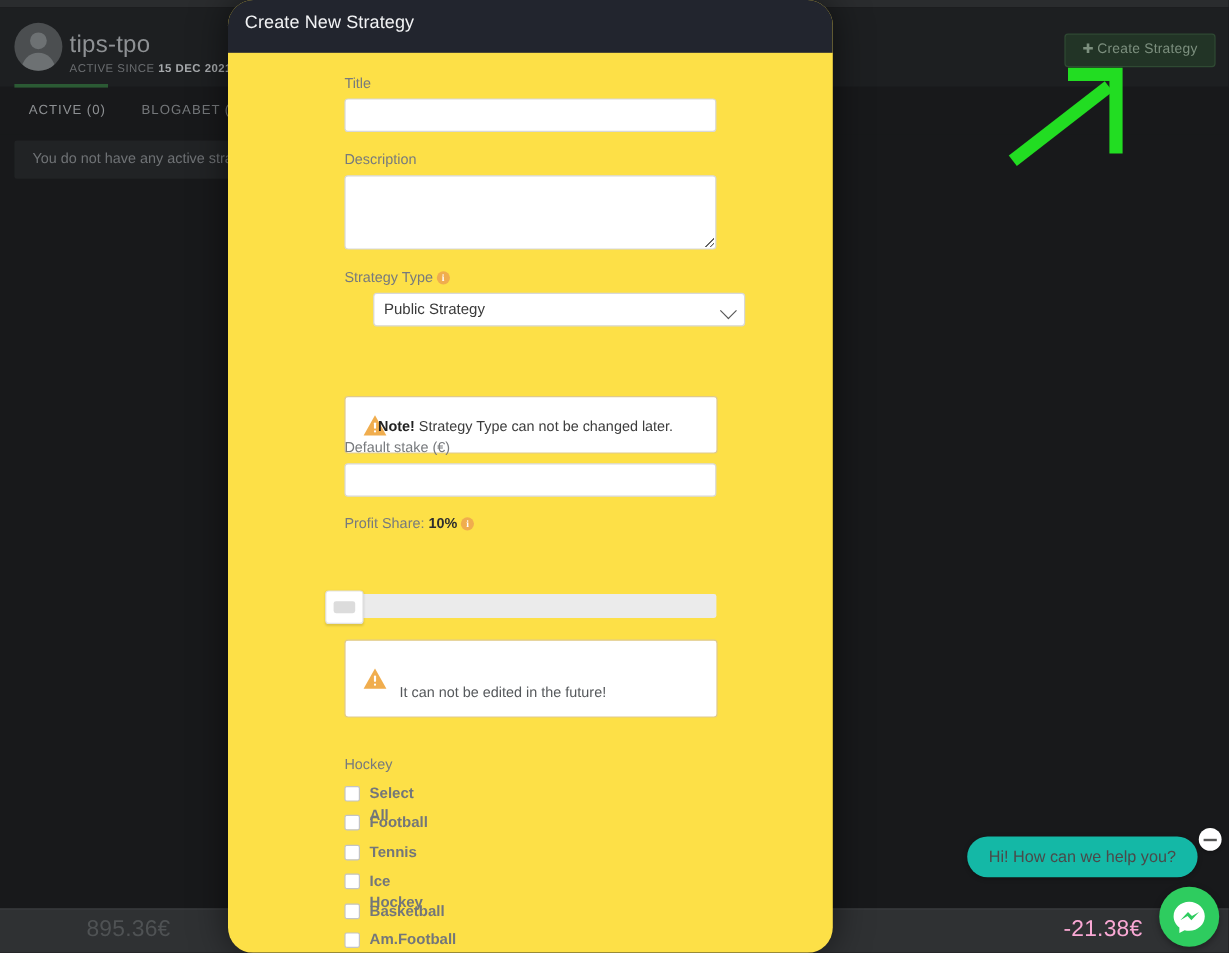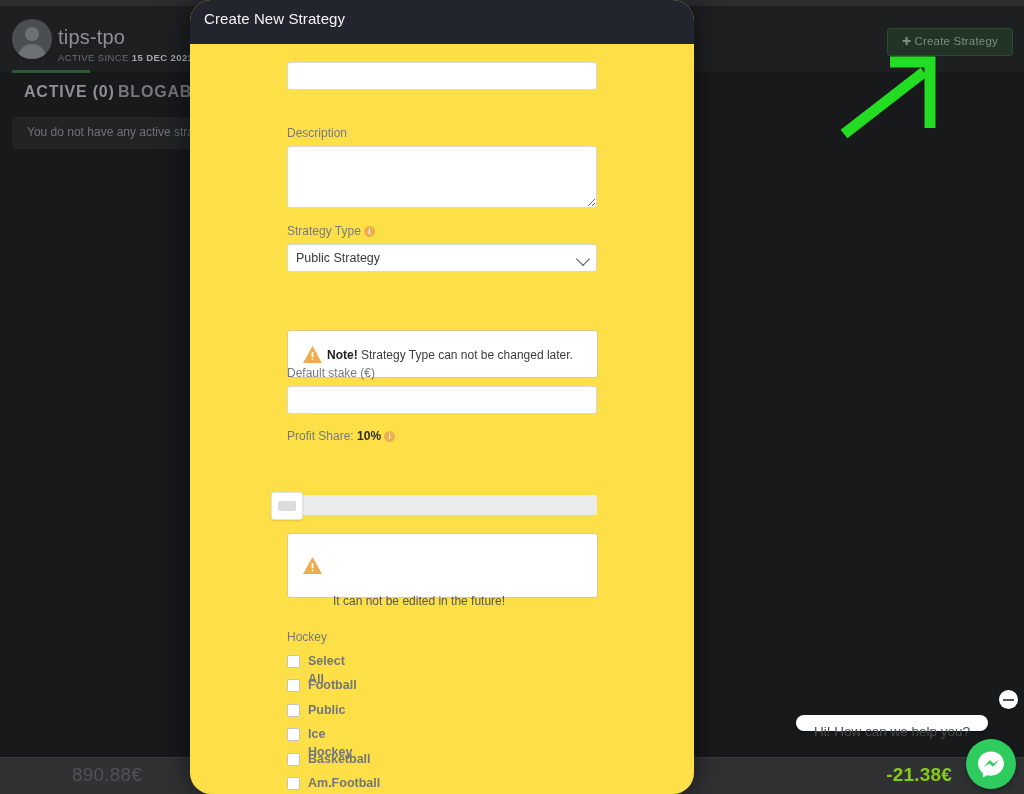--- a/index.html
+++ b/index.html
@@ -38,21 +38,21 @@
     font-size: 9.5px; color: #6a6d70; letter-spacing: .4px;
   }
   .profile-sub b { color: #a7aaad; font-weight: 700; }
 
   .tabs-row {
     position: absolute; left: 0; top: 72px; width: 1024px; height: 40px;
     background: #18191b;
   }
   .tab {
     position: absolute; top: 0; height: 40px; line-height: 40px;
-    font-size: 16px; letter-spacing: .8px; color: #75787b; font-weight: 700;
+    font-size: 11px; letter-spacing: .8px; color: #75787b; font-weight: 400;
   }
   .tab.active { color: #8d9093; }
   .tab-underline {
     position:absolute; left: 12px; top: 70px; width: 78px; height: 3px; background: #2b5a34;
   }
   #tab0 { left: 24px; }
   #tab1 { left: 118px; }
 
   .empty-panel {
     position: absolute; left: 12px; top: 117px; width: 640px; height: 32px;
@@ -73,21 +73,21 @@
 
   
   .bottom-bar {
     position: absolute; left: 0; bottom: 0; width: 1024px; height: 36px;
     background: #2f3133; border-top: 1px solid #3a3d3f;
   }
   .bottom-val {
     position: absolute; top: 6px; font-size: 19px; letter-spacing: .2px;
   }
   .bottom-val.pos { left: 72px; color: #4f5254; }
-  .bottom-val.neg { right: 72px; color: #84cc16; font-weight: bold; }
+  .bottom-val.neg { right: 72px; color: #f9a8d4; }
 
   
   .arrow-svg { position: absolute; left: 826px; top: 36px; width: 130px; height: 120px; pointer-events: none; }
 
   
   .modal {
     position: absolute; left: 190px; top: 0; width: 504px; height: 794px;
     background: #fde047;
     box-shadow: 0 0 30px rgba(0,0,0,.55);
     overflow: hidden;
@@ -121,21 +121,21 @@
     outline: none;
   }
   .selbox {
     width: 310px; height: 28px; box-sizing: border-box;
     border: 1px solid #d8d8d8; border-radius: 3px; background: #fff;
     font-size: 12.5px; color: #3a3a3a; padding: 0 8px;
     font-family: "Liberation Sans", sans-serif;
     appearance: none; -webkit-appearance: none;
     outline: none;
   }
-  .sel-wrap { position: relative; width: 310px; }
+  .sel-wrap { position: relative; width: 310px; margin-left: 24px; }
   .sel-caret {
     position: absolute; right: 9px; top: 10px; width: 9px; height: 9px;
     border-right: 1.6px solid #555; border-bottom: 1.6px solid #555;
     transform: rotate(45deg); pointer-events: none;
   }
 
   .info-ico {
     display: inline-block; width: 11px; height: 11px; border-radius: 50%;
     background: #f0ad4e; color: #fff; font-size: 8px; line-height: 11px;
     text-align: center; font-weight: 700; vertical-align: 1px; margin-left: 3px;
@@ -143,21 +143,21 @@
   }
 
   .note {
     position: absolute; box-sizing: border-box;
     width: 311px; border: 1px solid #dfc98d; border-radius: 3px;
     background: #fff;
   }
   .note .tri { position: absolute; left: 14px; }
   .note-txt { position: absolute; font-size: 12px; color: #3c3c3c; line-height: 16px; }
   .note-txt b { font-weight: 700; color: #222; }
-  .note-sub { font-size: 12px; color: #55585b; margin-top: 24px; }
+  .note-sub { font-size: 12px; color: #55585b; }
 
   .slider-track {
     position: absolute; width: 310px; height: 20px;
     background: #ebebeb; border-radius: 2px;
   }
   .slider-thumb {
     position: absolute; left: -16px; top: -3px; width: 30px; height: 26px;
     background: #fff; border: 1px solid #e3e3e3; border-radius: 3px;
     box-shadow: 0 1px 2px rgba(0,0,0,.12);
   }
@@ -169,22 +169,22 @@
   .sports-label { position: absolute; font-size: 12px; color: #777a7d; }
   .sport-row { position: absolute; height: 24px; }
   .cb {
     position: absolute; left: 0; top: 3px; width: 13px; height: 13px;
     box-sizing: border-box; border: 1px solid #c4c4c4; border-radius: 2px; background:#fff;
   }
   .sport-name { position: absolute; left: 21px; top: 0; font-size: 12.5px; color: #73767a; line-height: 18px; font-weight: bold; }
 
   
   .chat-bubble {
-    position: absolute; right: 36px; bottom: 63px;
-    height: 16px; background: #ffffff; border-radius: 17px;
+    position: absolute; right: 26px; bottom: 63px;
+    height: 34px; background: #14b8a6; border-radius: 17px;
     padding: 0 18px; line-height: 34px;
     font-size: 13.5px; color: #4a4a4a;
     box-shadow: 0 1px 4px rgba(0,0,0,.3);
   }
   .chat-min {
     position: absolute; right: 6px; bottom: 85px;
     width: 19px; height: 19px; border-radius: 50%;
     background: #fff; box-shadow: 0 1px 3px rgba(0,0,0,.3);
   }
   .chat-min i {
@@ -226,39 +226,40 @@
 
     <div class="empty-panel">
       <span>You do not have any active strat</span>
     </div>
 
     <div class="create-strategy-btn">
       <span class="plus">✚</span><span>Create Strategy</span>
     </div>
 
     <div class="bottom-bar">
-      <div class="bottom-val pos">890.88€</div>
+      <div class="bottom-val pos">895.36€</div>
       <div class="bottom-val neg">-21.38€</div>
     </div>
 
     <svg class="arrow-svg" viewBox="0 0 130 120">
       <path d="M18 98 L98 36" stroke="#22dd22" stroke-width="11" fill="none" stroke-linecap="butt"></path>
       <path d="M64 26 L104 26 L104 92" stroke="#22dd22" stroke-width="11" fill="none" stroke-linecap="butt"></path>
     </svg>
   </div>
 
   <div class="modal">
 
     <div class="modal-header">
       <div class="modal-title">Create New Strategy</div>
     </div>
 
     <div class="modal-body">
 
       <div class="field" style="left:97px; top:18px;">
+        <label class="flabel">Title</label>
         <input class="txtinput" type="text" placeholder="" style="">
       </div>
 
       <div class="field" style="left:97px; top:82px;">
         <label class="flabel">Description</label>
         <textarea class="txtarea" placeholder="" style=""></textarea>
       </div>
 
       <div class="field" style="left:97px; top:180px;">
         <label class="flabel"><span>Strategy Type</span><span class="info-ico">i</span></label>
@@ -267,21 +268,21 @@
           <span class="sel-caret"></span>
         </div>
       </div>
 
       <div class="note" style="left:97px; top:286px; height:48px;">
         <svg class="tri" style="top:14px;" width="21" height="19" viewBox="0 0 21 19">
           <path d="M10.5 1 L20 18 L1 18 Z" fill="#f0ad4e"></path>
           <rect x="9.6" y="7" width="1.8" height="5.2" fill="#fff" rx=".8"></rect>
           <rect x="9.6" y="13.6" width="1.8" height="1.8" fill="#fff" rx=".8"></rect>
         </svg>
-        <div class="note-txt" style="left:39px; top:16px;">
+        <div class="note-txt" style="left:27px; top:16px;">
           <b>Note!</b><span> Strategy Type can not be changed later.</span>
         </div>
       </div>
 
       <div class="field" style="left:97px; top:322px;">
         <label class="flabel">Default stake (€)</label>
         <input class="txtinput" type="text" placeholder="" style="">
       </div>
 
       <div class="field" style="left:97px; top:385px;">
@@ -309,21 +310,21 @@
           <div class="sport-row" style="left: 97px; top: 608px;">
             <span class="cb"></span>
             <span class="sport-name">Select All</span>
           </div>
           <div class="sport-row" style="left: 97px; top: 632.4px;">
             <span class="cb"></span>
             <span class="sport-name">Football</span>
           </div>
           <div class="sport-row" style="left: 97px; top: 656.8px;">
             <span class="cb"></span>
-            <span class="sport-name">Public</span>
+            <span class="sport-name">Tennis</span>
           </div>
           <div class="sport-row" style="left: 97px; top: 681.2px;">
             <span class="cb"></span>
             <span class="sport-name">Ice Hockey</span>
           </div>
           <div class="sport-row" style="left: 97px; top: 705.6px;">
             <span class="cb"></span>
             <span class="sport-name">Basketball</span>
           </div>
           <div class="sport-row" style="left: 97px; top: 730px;">

